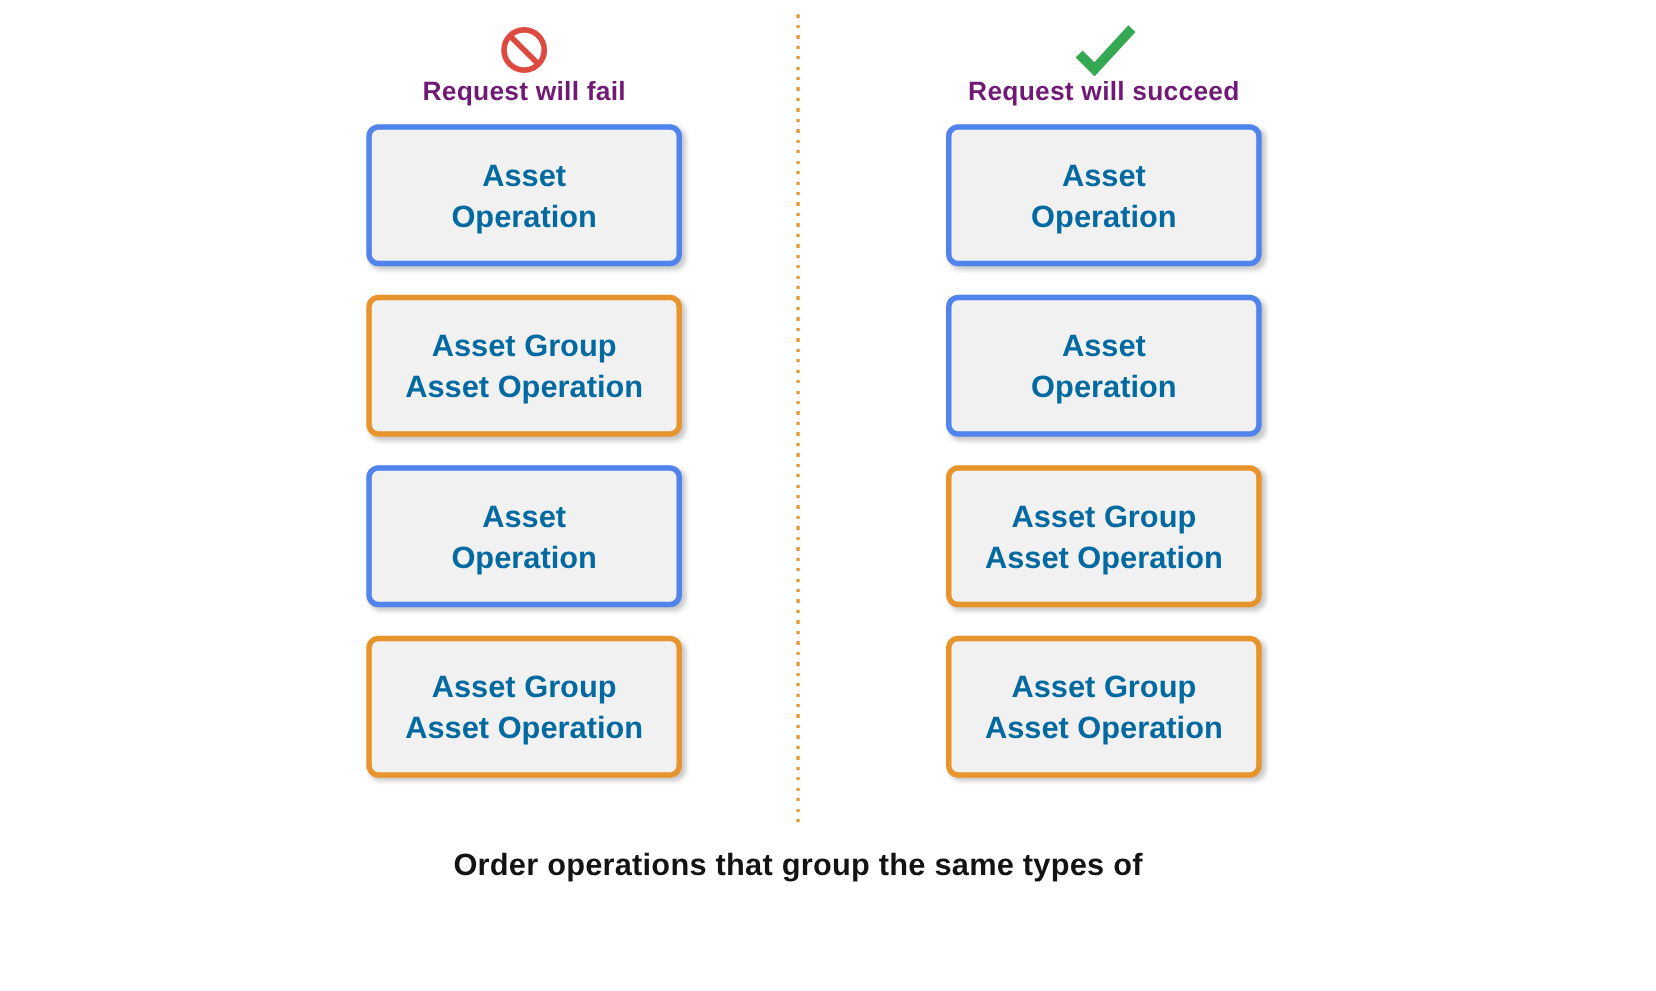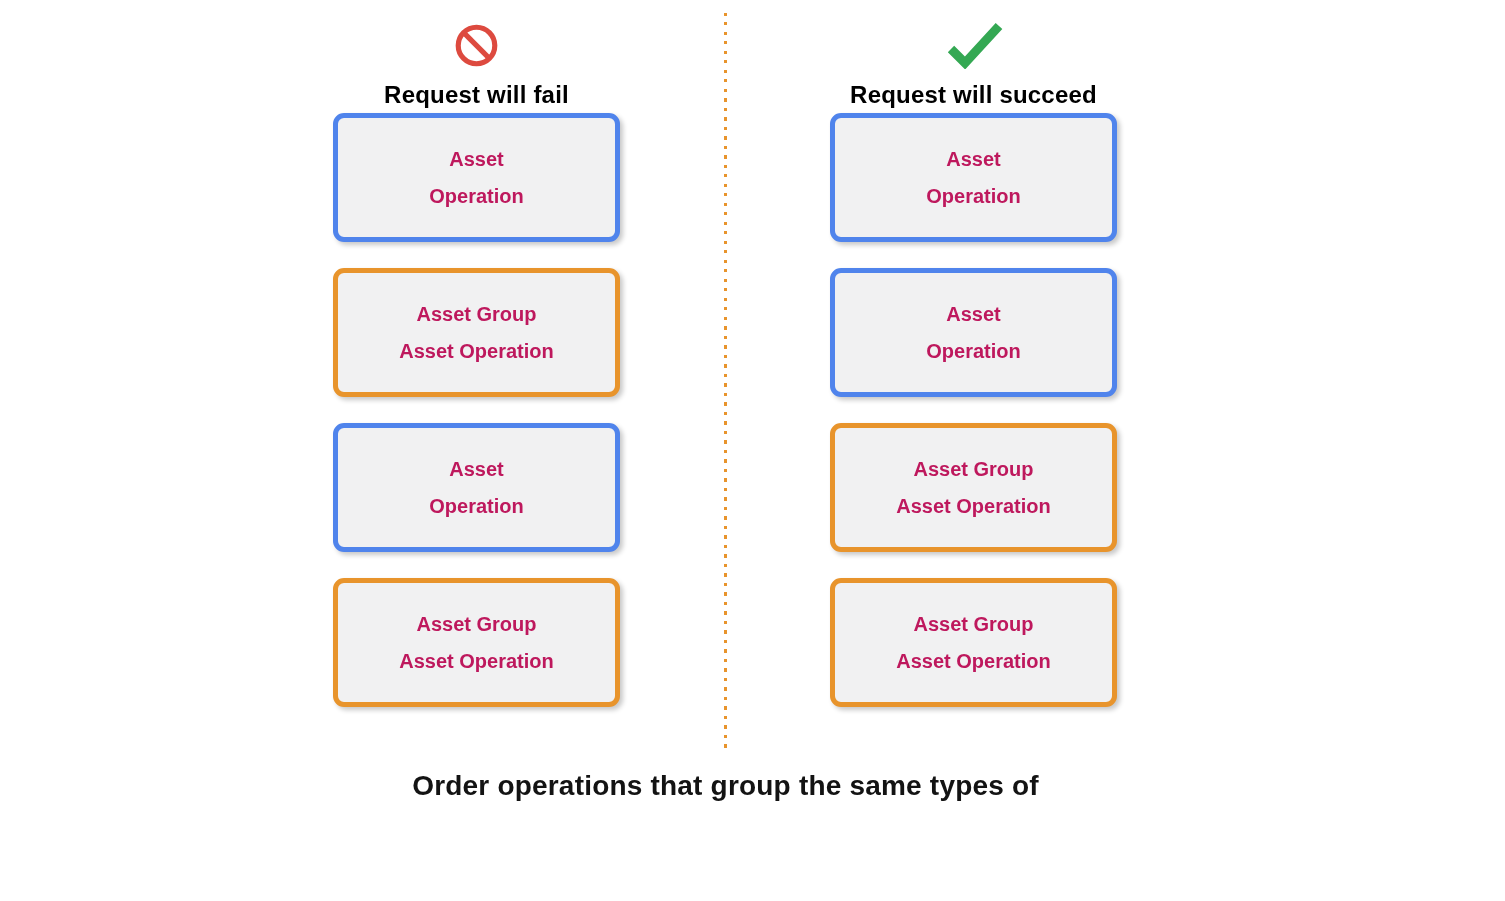--- a/index.html
+++ b/index.html
@@ -15,33 +15,33 @@
     background: #ffffff;
     overflow: hidden;
   }
   .column {
     position: absolute;
     top: 0;
     width: 287px;
     text-align: center;
   }
   .column-fail { left: 333px; }
-  .column-succeed { left: 830px; }
+  .column-succeed { left: 860px; }
   .icon-wrap {
     height: 48px;
     margin-top: 21px;
     display: flex;
     align-items: center;
     justify-content: center;
   }
   .header-title {
-    margin-top: 12px;
+    margin-top: 1px;
     font-size: 24px;
     font-weight: 700;
-    color: #000000;
+    color: #701a75;
     letter-spacing: 0.2px;
     white-space: nowrap;
   }
   .boxes {
     position: absolute;
     top: 113px;
     left: 0;
     width: 287px;
     display: flex;
     flex-direction: column;
@@ -54,24 +54,24 @@
     background: #f1f1f2;
     border: 5px solid #888888; 
     border-radius: 11px;
     box-shadow: 3px 3px 5px rgba(0,0,0,0.22);
     display: flex;
     flex-direction: column;
     align-items: center;
     justify-content: center;
   }
   .op-line {
-    font-size: 20px;
+    font-size: 28px;
     font-weight: 700;
     line-height: 37px;
-    color: #be185d;
+    color: #0369a1;
     white-space: nowrap;
   }
   .divider {
     position: absolute;
     left: 724px;
     top: 13px;
     width: 3px;
     height: 735px;
     background-image: repeating-linear-gradient(
       to bottom,

